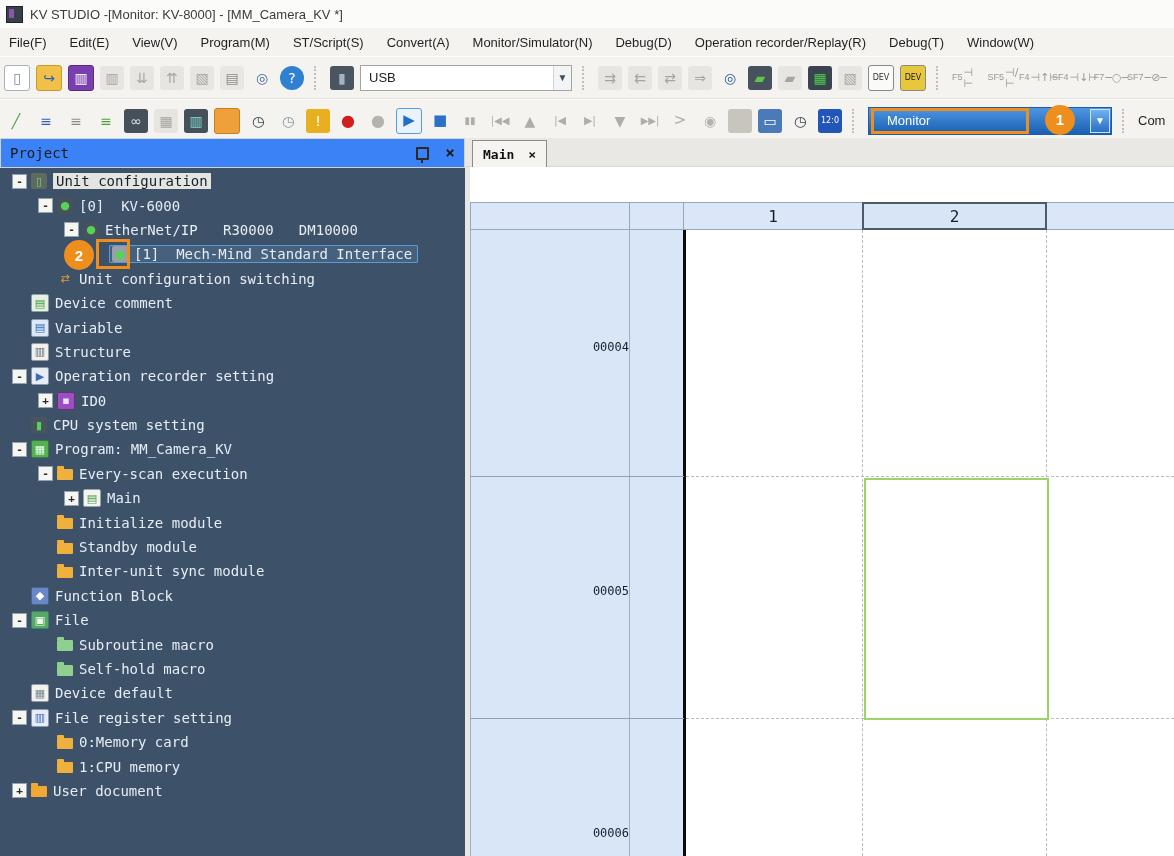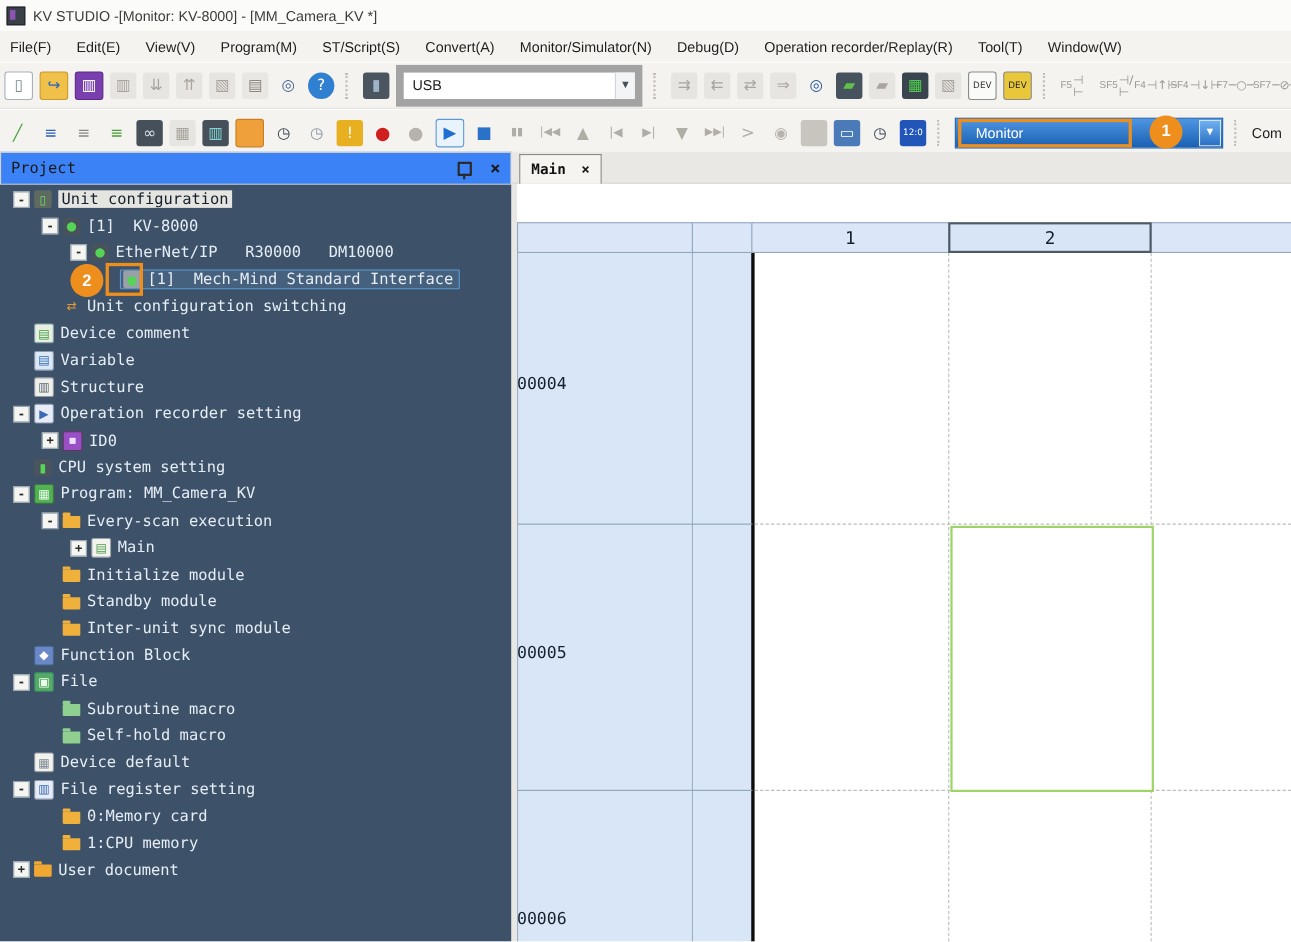--- a/index.html
+++ b/index.html
@@ -15,21 +15,21 @@
   
   .menubar{height:28px;display:flex;align-items:center;gap:23px;padding:0 9px;background:#f4f3f0;font-size:13px;color:#1f1f1f}
   .menubar span{cursor:default}
 
   
   .toolbar{height:41px;display:flex;align-items:center;background:#f4f3f0;border-top:1px solid #fdfdfc;border-bottom:1px solid #e3e1dc;padding:0 4px;gap:6px}
   .tsep{width:4px;height:24px;border-left:2px dotted #c3bfb8;margin:0 4px;flex:none}
   .ticn{width:24px;height:24px;border-radius:3px;display:flex;align-items:center;justify-content:center;flex:none;font-size:14px;line-height:1;font-family:"DejaVu Sans",sans-serif}
   .ticn.round{border-radius:50%}
   .ticn span{display:block}
-  .combo{height:24px;background:#fff;border:7px solid #a3a3a3;display:flex;align-items:center;flex:none;font-size:13px;color:#222}
+  .combo{height:24px;background:#fff;border:1px solid #a3a3a3;display:flex;align-items:center;flex:none;font-size:13px;color:#222}
   .combo .cval{padding:0 8px;flex:1}
   .combo .carr{width:17px;height:100%;display:flex;align-items:center;justify-content:center;color:#44505c;font-size:10px;border-left:1px solid #d0d6dc;background:#f2f4f6}
   .fkey{width:30px;height:32px;display:flex;flex-direction:row;align-items:center;justify-content:center;color:#9b978f;flex:none;gap:1px}
   .fkey .fl{font-size:9px;line-height:1}
   .fkey .fs{font-size:11px;line-height:1;font-family:"DejaVu Sans",sans-serif}
 
   
   .moncombo{width:242px;height:26px;flex:none;position:relative;background:linear-gradient(#4e95e2,#1a60b2);
             border:1px solid #1c5ca8;display:flex;align-items:center;color:#fff;font-size:13px}
   .monval{padding-left:18px;position:relative;z-index:1}
@@ -85,21 +85,21 @@
   .ghc3{left:576px;width:600px}
   .bluecol{position:absolute;top:28px;bottom:0;background:#d9e6f8;box-sizing:border-box}
   .bcA{left:0;width:160px;border-left:1px solid #9eb0c6;border-right:1px solid #9eb0c6}
   .bcB{left:160px;width:54px;border-right:1px solid #9eb0c6}
   .rail{position:absolute;left:213px;width:3px;top:28px;bottom:0;background:#0c0c0c}
   .dv{position:absolute;top:28px;bottom:0;border-left:1px dashed #bcbcbc}
   .dv1{left:392px}.dv2{left:576px}
   .dh{position:absolute;left:216px;right:0;border-top:1px dashed #bcbcbc}
   .dh1{top:274px}.dh2{top:516px}
   .sh{position:absolute;left:0;width:214px;border-top:1px solid #90a2b8}
-  .rn{position:absolute;left:0;width:159px;text-align:left;font-family:"DejaVu Sans Mono",monospace;font-size:15px;color:#16202c}
+  .rn{position:absolute;left:0;width:159px;text-align:right;font-family:"DejaVu Sans Mono",monospace;font-size:12px;color:#16202c}
   .rn1{top:138px}.rn2{top:382px}.rn3{top:624px}
   .selcell{position:absolute;left:394px;top:276px;width:181px;height:238px;border:2px solid #9cd468;background:#fff}
 </style>
 </head>
 <body>
 
 <div class="titlebar">
   <div class="appicon"></div>
   <div class="wtitle">KV STUDIO -[Monitor: KV-8000] - [MM_Camera_KV *]</div>
 </div>
@@ -107,21 +107,21 @@
 <div class="menubar" id="menubar">
     <span>File(F)</span>
     <span>Edit(E)</span>
     <span>View(V)</span>
     <span>Program(M)</span>
     <span>ST/Script(S)</span>
     <span>Convert(A)</span>
     <span>Monitor/Simulator(N)</span>
     <span>Debug(D)</span>
     <span>Operation recorder/Replay(R)</span>
-    <span>Tool(T)</span>
+    <span>Debug(T)</span>
     <span>Window(W)</span>
   </div>
 
 <div class="toolbar" id="toolbar1">
     <div class="ticn" style="background: rgb(255, 255, 255); border: 1px solid rgb(168, 176, 184);">
       <span style="color: rgb(124, 136, 148);">▯</span>
     </div>
     <div class="ticn" style="background: rgb(240, 192, 72); border: 1px solid rgb(200, 154, 48);">
       <span style="color: rgb(42, 98, 192);">↪</span>
     </div>
@@ -315,21 +315,21 @@
   </div>
 
 <div class="phdr">
   <span>Project</span>
   <span class="sp"></span>
   <span class="pin"></span>
   <span class="pclose">×</span>
 </div>
 <div class="tree" id="tree">
     <div class="trow" style="padding-left: 12px;"><span class="texp">-</span><span class="ticon" style="background: rgb(94, 106, 96); color: rgb(111, 220, 111);">▯</span><span class="tlabel sel">Unit configuration</span></div>
-    <div class="trow" style="padding-left: 38px;"><span class="texp">-</span><span class="ticon" style="background: rgb(71, 82, 92); color: rgb(85, 212, 85);">●</span><span class="tlabel">[1]  KV-8000</span></div>
+    <div class="trow" style="padding-left: 38px;"><span class="texp">-</span><span class="ticon" style="background: rgb(71, 82, 92); color: rgb(85, 212, 85);">●</span><span class="tlabel">[0]  KV-6000</span></div>
     <div class="trow" style="padding-left: 64px;"><span class="texp">-</span><span class="ticon" style="background: rgb(71, 82, 92); color: rgb(85, 212, 85);">●</span><span class="tlabel">EtherNet/IP   R30000   DM10000</span></div>
     <div class="trow" style="padding-left: 90px;"><span class="texp hid">+</span><span class="obox"><span class="ticon" style="background: rgb(152, 160, 168); color: rgb(85, 212, 85);">●</span><span class="tlabel">[1]  Mech-Mind Standard Interface</span></span></div>
     <div class="trow" style="padding-left: 38px;"><span class="texp hid">+</span><span class="ticon" style="background: transparent; color: rgb(224, 154, 58);">⇄</span><span class="tlabel">Unit configuration switching</span></div>
     <div class="trow" style="padding-left: 12px;"><span class="texp hid">+</span><span class="ticon" style="background: rgb(230, 239, 224); border: 1px solid rgb(136, 160, 168); color: rgb(63, 154, 63);">▤</span><span class="tlabel">Device comment</span></div>
     <div class="trow" style="padding-left: 12px;"><span class="texp hid">+</span><span class="ticon" style="background: rgb(221, 232, 246); border: 1px solid rgb(136, 152, 176); color: rgb(47, 106, 184);">▤</span><span class="tlabel">Variable</span></div>
     <div class="trow" style="padding-left: 12px;"><span class="texp hid">+</span><span class="ticon" style="background: rgb(240, 240, 234); border: 1px solid rgb(152, 152, 168); color: rgb(90, 104, 120);">▥</span><span class="tlabel">Structure</span></div>
     <div class="trow" style="padding-left: 12px;"><span class="texp">-</span><span class="ticon" style="background: rgb(232, 236, 246); border: 1px solid rgb(136, 152, 176); color: rgb(58, 106, 184);">▶</span><span class="tlabel">Operation recorder setting</span></div>
     <div class="trow" style="padding-left: 38px;"><span class="texp">+</span><span class="ticon" style="background: rgb(154, 79, 196); border: 1px solid rgb(102, 51, 102); color: rgb(240, 224, 255);">▪</span><span class="tlabel">ID0</span></div>
     <div class="trow" style="padding-left: 12px;"><span class="texp hid">+</span><span class="ticon" style="background: rgb(74, 84, 94); color: rgb(85, 212, 85);">▮</span><span class="tlabel">CPU system setting</span></div>
     <div class="trow" style="padding-left: 12px;"><span class="texp">-</span><span class="ticon" style="background: rgb(84, 176, 84); border: 1px solid rgb(58, 122, 58); color: rgb(234, 255, 234);">▦</span><span class="tlabel">Program: MM_Camera_KV</span></div>

